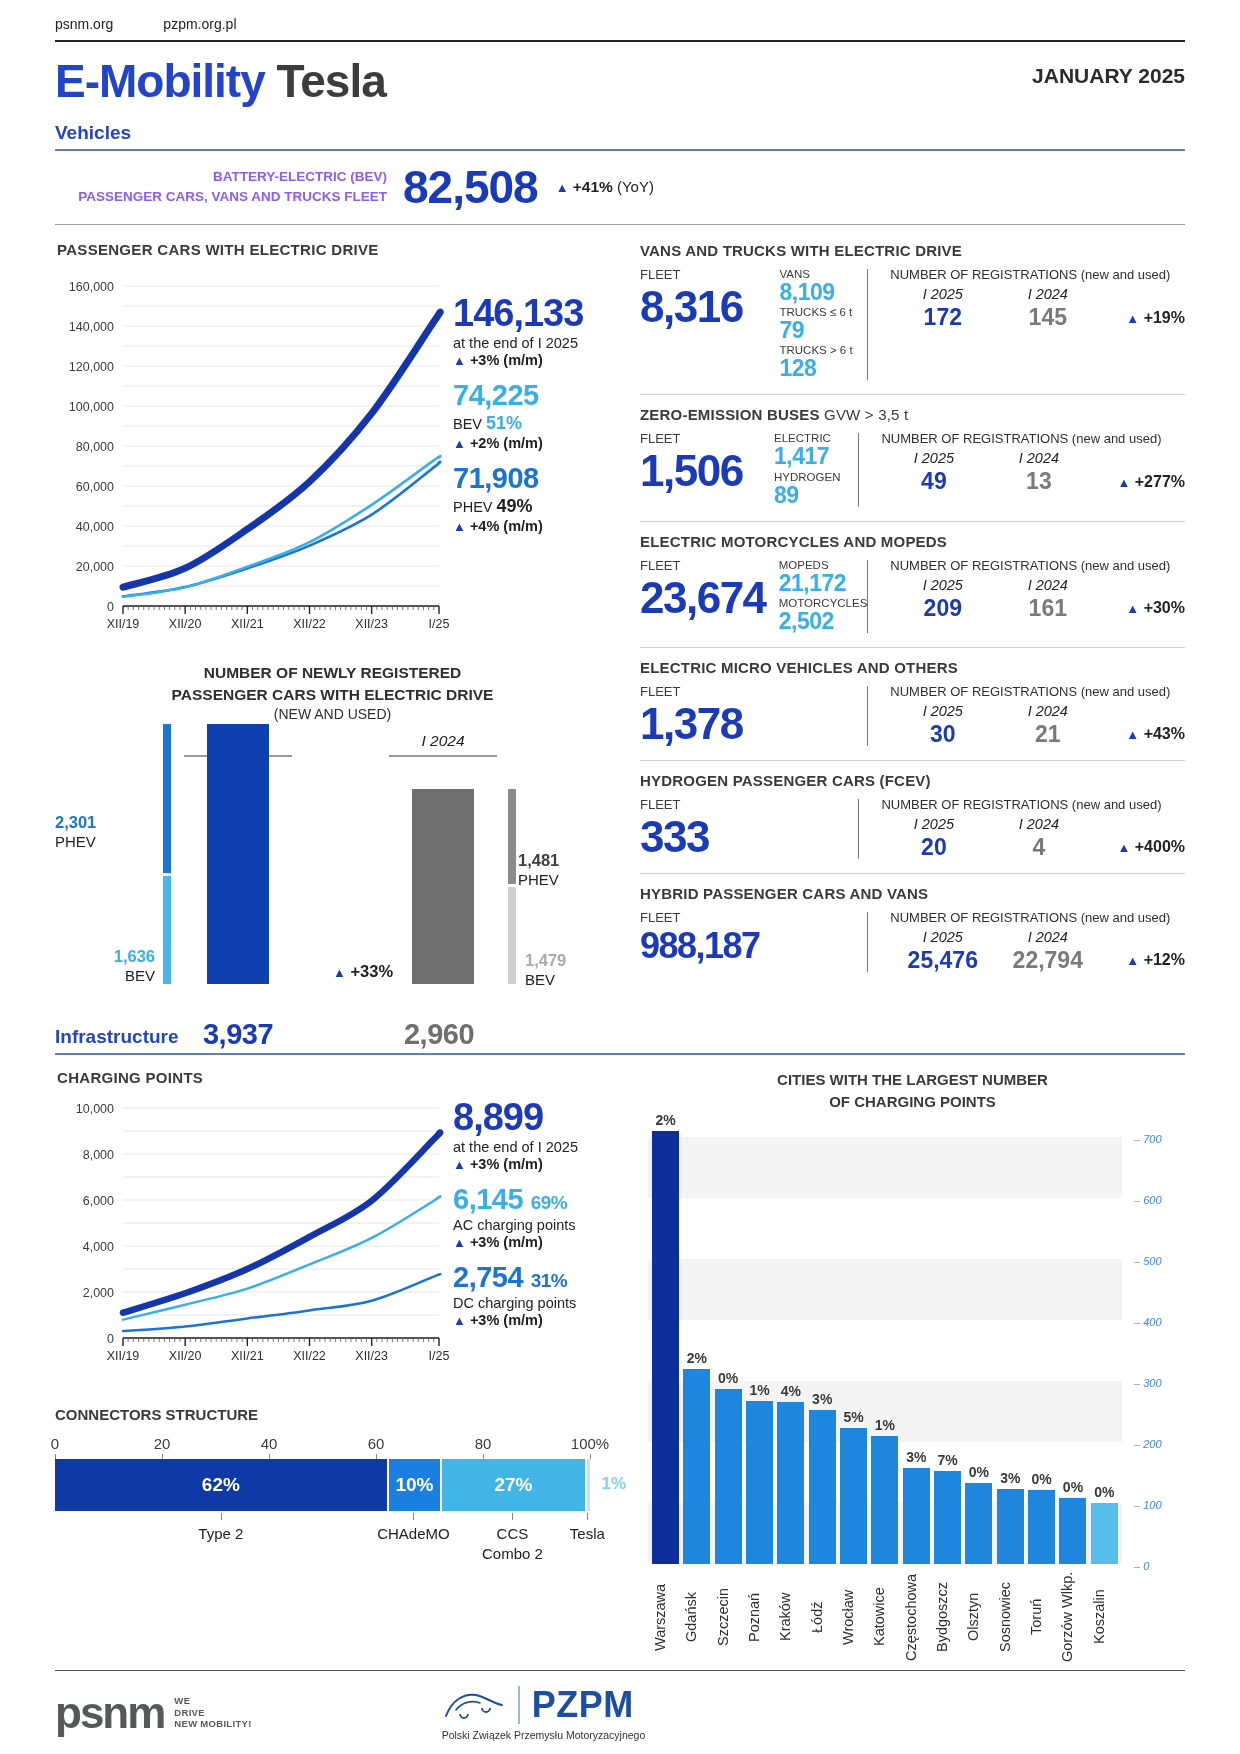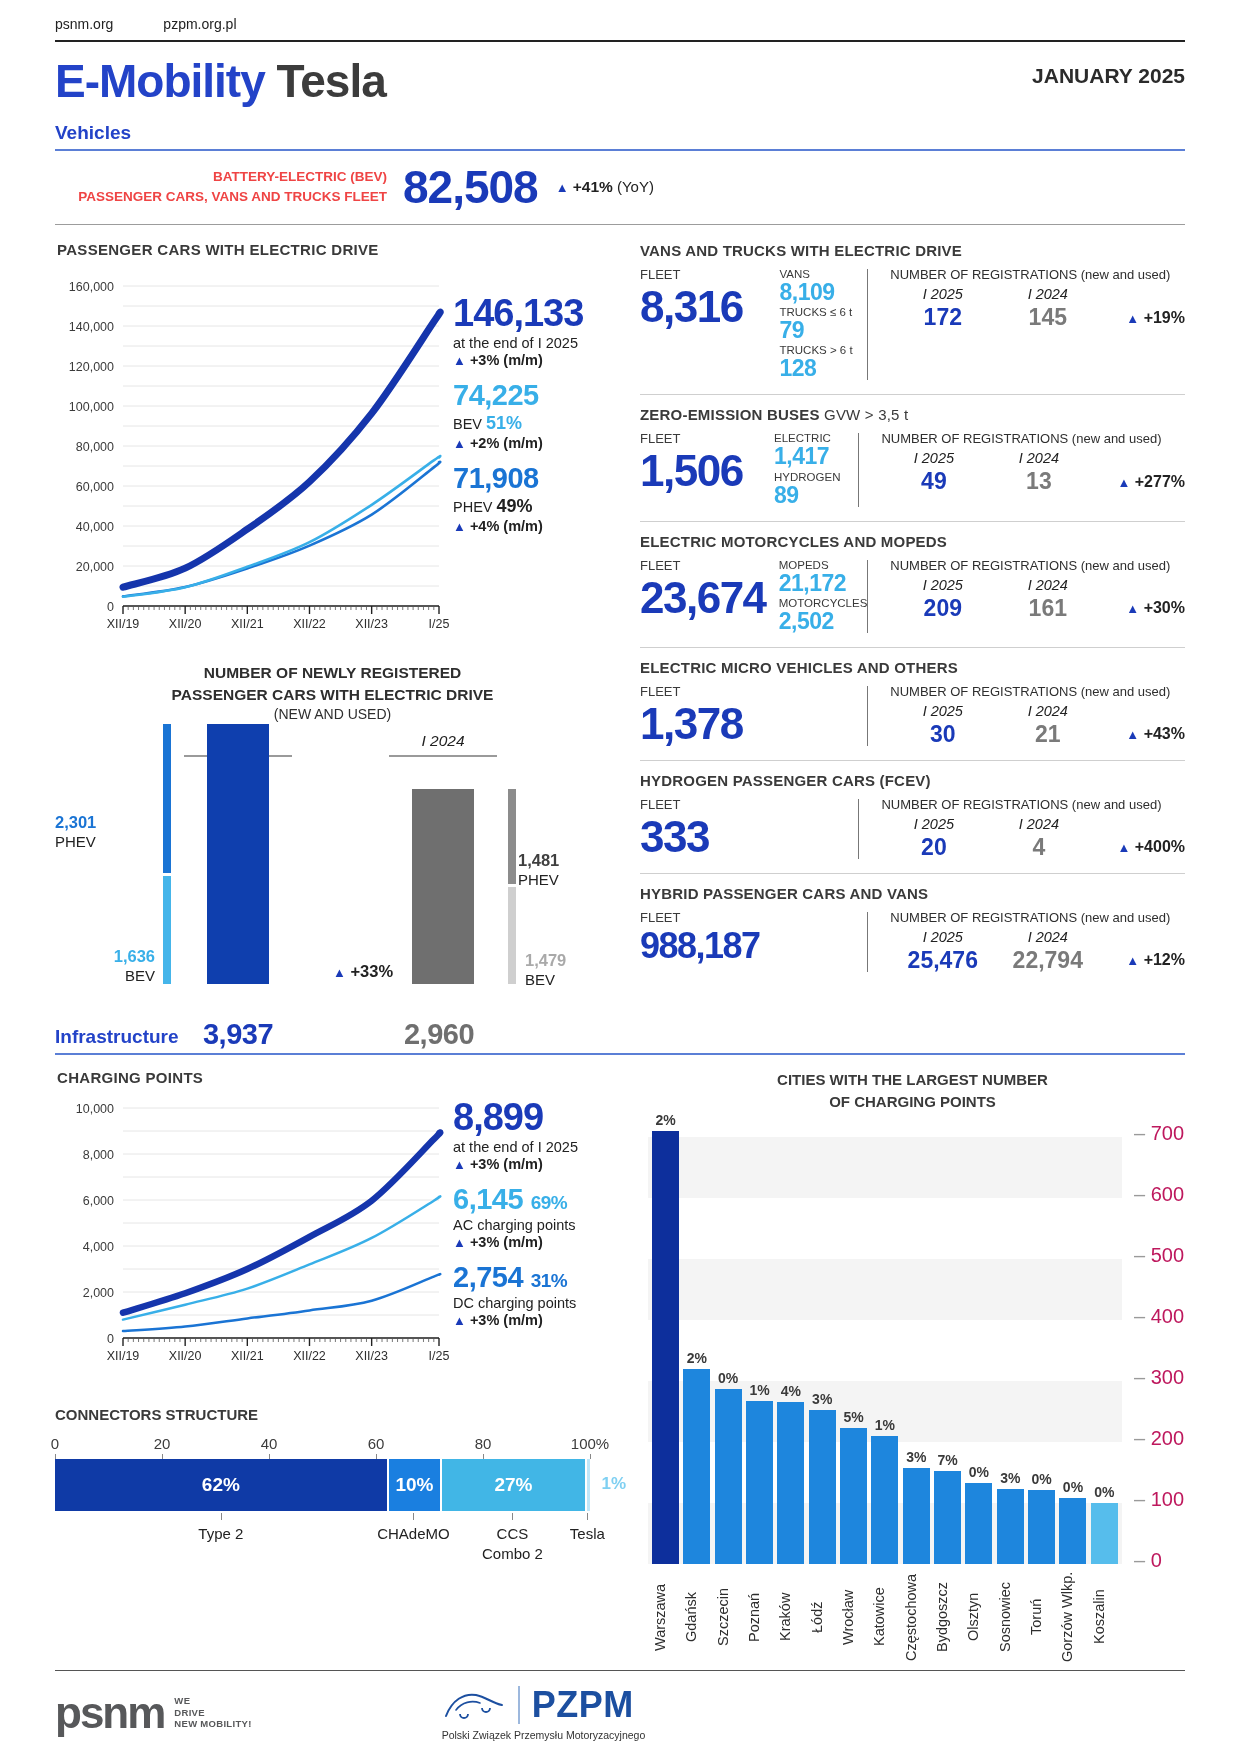--- a/index.html
+++ b/index.html
@@ -14,21 +14,21 @@
   .toprule { border-top:2px solid #222; }
   .titlerow { display:flex; justify-content:space-between; align-items:flex-start; margin-top:12px; }
   .bigtitle { font-size:46px; font-weight:bold; letter-spacing:-1px; color:#3c3c3c; }
   .bigtitle .accent { color:#2343c8; }
   .issue { font-size:21px; font-weight:bold; color:#2b2b2b; margin-top:10px; }
   .sechead { font-size:19px; font-weight:bold; color:#2343c8; margin-top:14px; }
   .secrule { border-top:2px solid #5b7fd6; margin-top:5px; }
 
   
   .banner { display:flex; align-items:center; padding:9px 0 10px 0; border-bottom:1px solid #9c9c9c; }
-  .banner-label { width:332px; text-align:right; font-size:13.5px; font-weight:bold; color:#ef4444; line-height:1.45; }
+  .banner-label { width:332px; text-align:right; font-size:13.5px; font-weight:bold; color:#8b5cf6; line-height:1.45; }
   .banner-value { font-size:46px; font-weight:bold; color:#1a3ab8; margin-left:16px; letter-spacing:-1px; }
   .tri { color:#1a3ab8; font-size:13px; }
   .banner-delta { margin-left:18px; font-size:15px; color:#222; }
   .banner-delta b { font-size:15.5px; }
 
   .mainrow { display:flex; gap:30px; margin-top:10px; }
   .leftcol { width:555px; }
   .rightcol { width:545px; }
 
   .chart-title { font-size:15px; font-weight:bold; color:#3a3a3a; letter-spacing:0.3px; margin:6px 0 2px 2px; }
@@ -97,21 +97,21 @@
   
   .cities { position:relative; height:600px; }
   .cities-title { text-align:center; font-size:15px; font-weight:bold; line-height:1.45; color:#3a3a3a; margin-top:6px; }
   .city-plot { position:absolute; left:8px; top:58px; width:474px; height:437px;
                display:flex; align-items:flex-end; justify-content:space-between; padding:0 4px;
                background:repeating-linear-gradient(to top,#f4f4f4 0 61px,#ffffff 61px 122px); }
   .city-col { width:27px; display:flex; flex-direction:column; align-items:center; justify-content:flex-end; }
   .city-pct { font-size:14px; font-weight:bold; color:#3a3a3a; margin-bottom:3px; }
   .city-bar { width:27px; }
   .city-axis { position:absolute; left:490px; top:58px; width:55px; height:437px; }
-  .city-axis div { position:absolute; font-size:20px; color:#be185d; }
+  .city-axis div { position:absolute; font-size:11px; color:#3b82f6;font-style:italic; }
   .city-axis div::before { content:"– "; color:#9a9a9a; }
   .city-labels { position:absolute; left:8px; top:498px; width:474px; display:flex;
                  justify-content:space-between; padding:0 4px; }
   .city-name { width:27px; height:100px; writing-mode:vertical-rl; transform:rotate(180deg);
                text-align:right; font-size:14.5px; color:#2e2e2e; display:flex; justify-content:center; }
 
   
   .footer { position:absolute; left:55px; right:55px; bottom:0; height:84px;
             border-top:1px solid #555; display:flex; align-items:center; }
   .psnm-logo { display:flex; align-items:center; }

